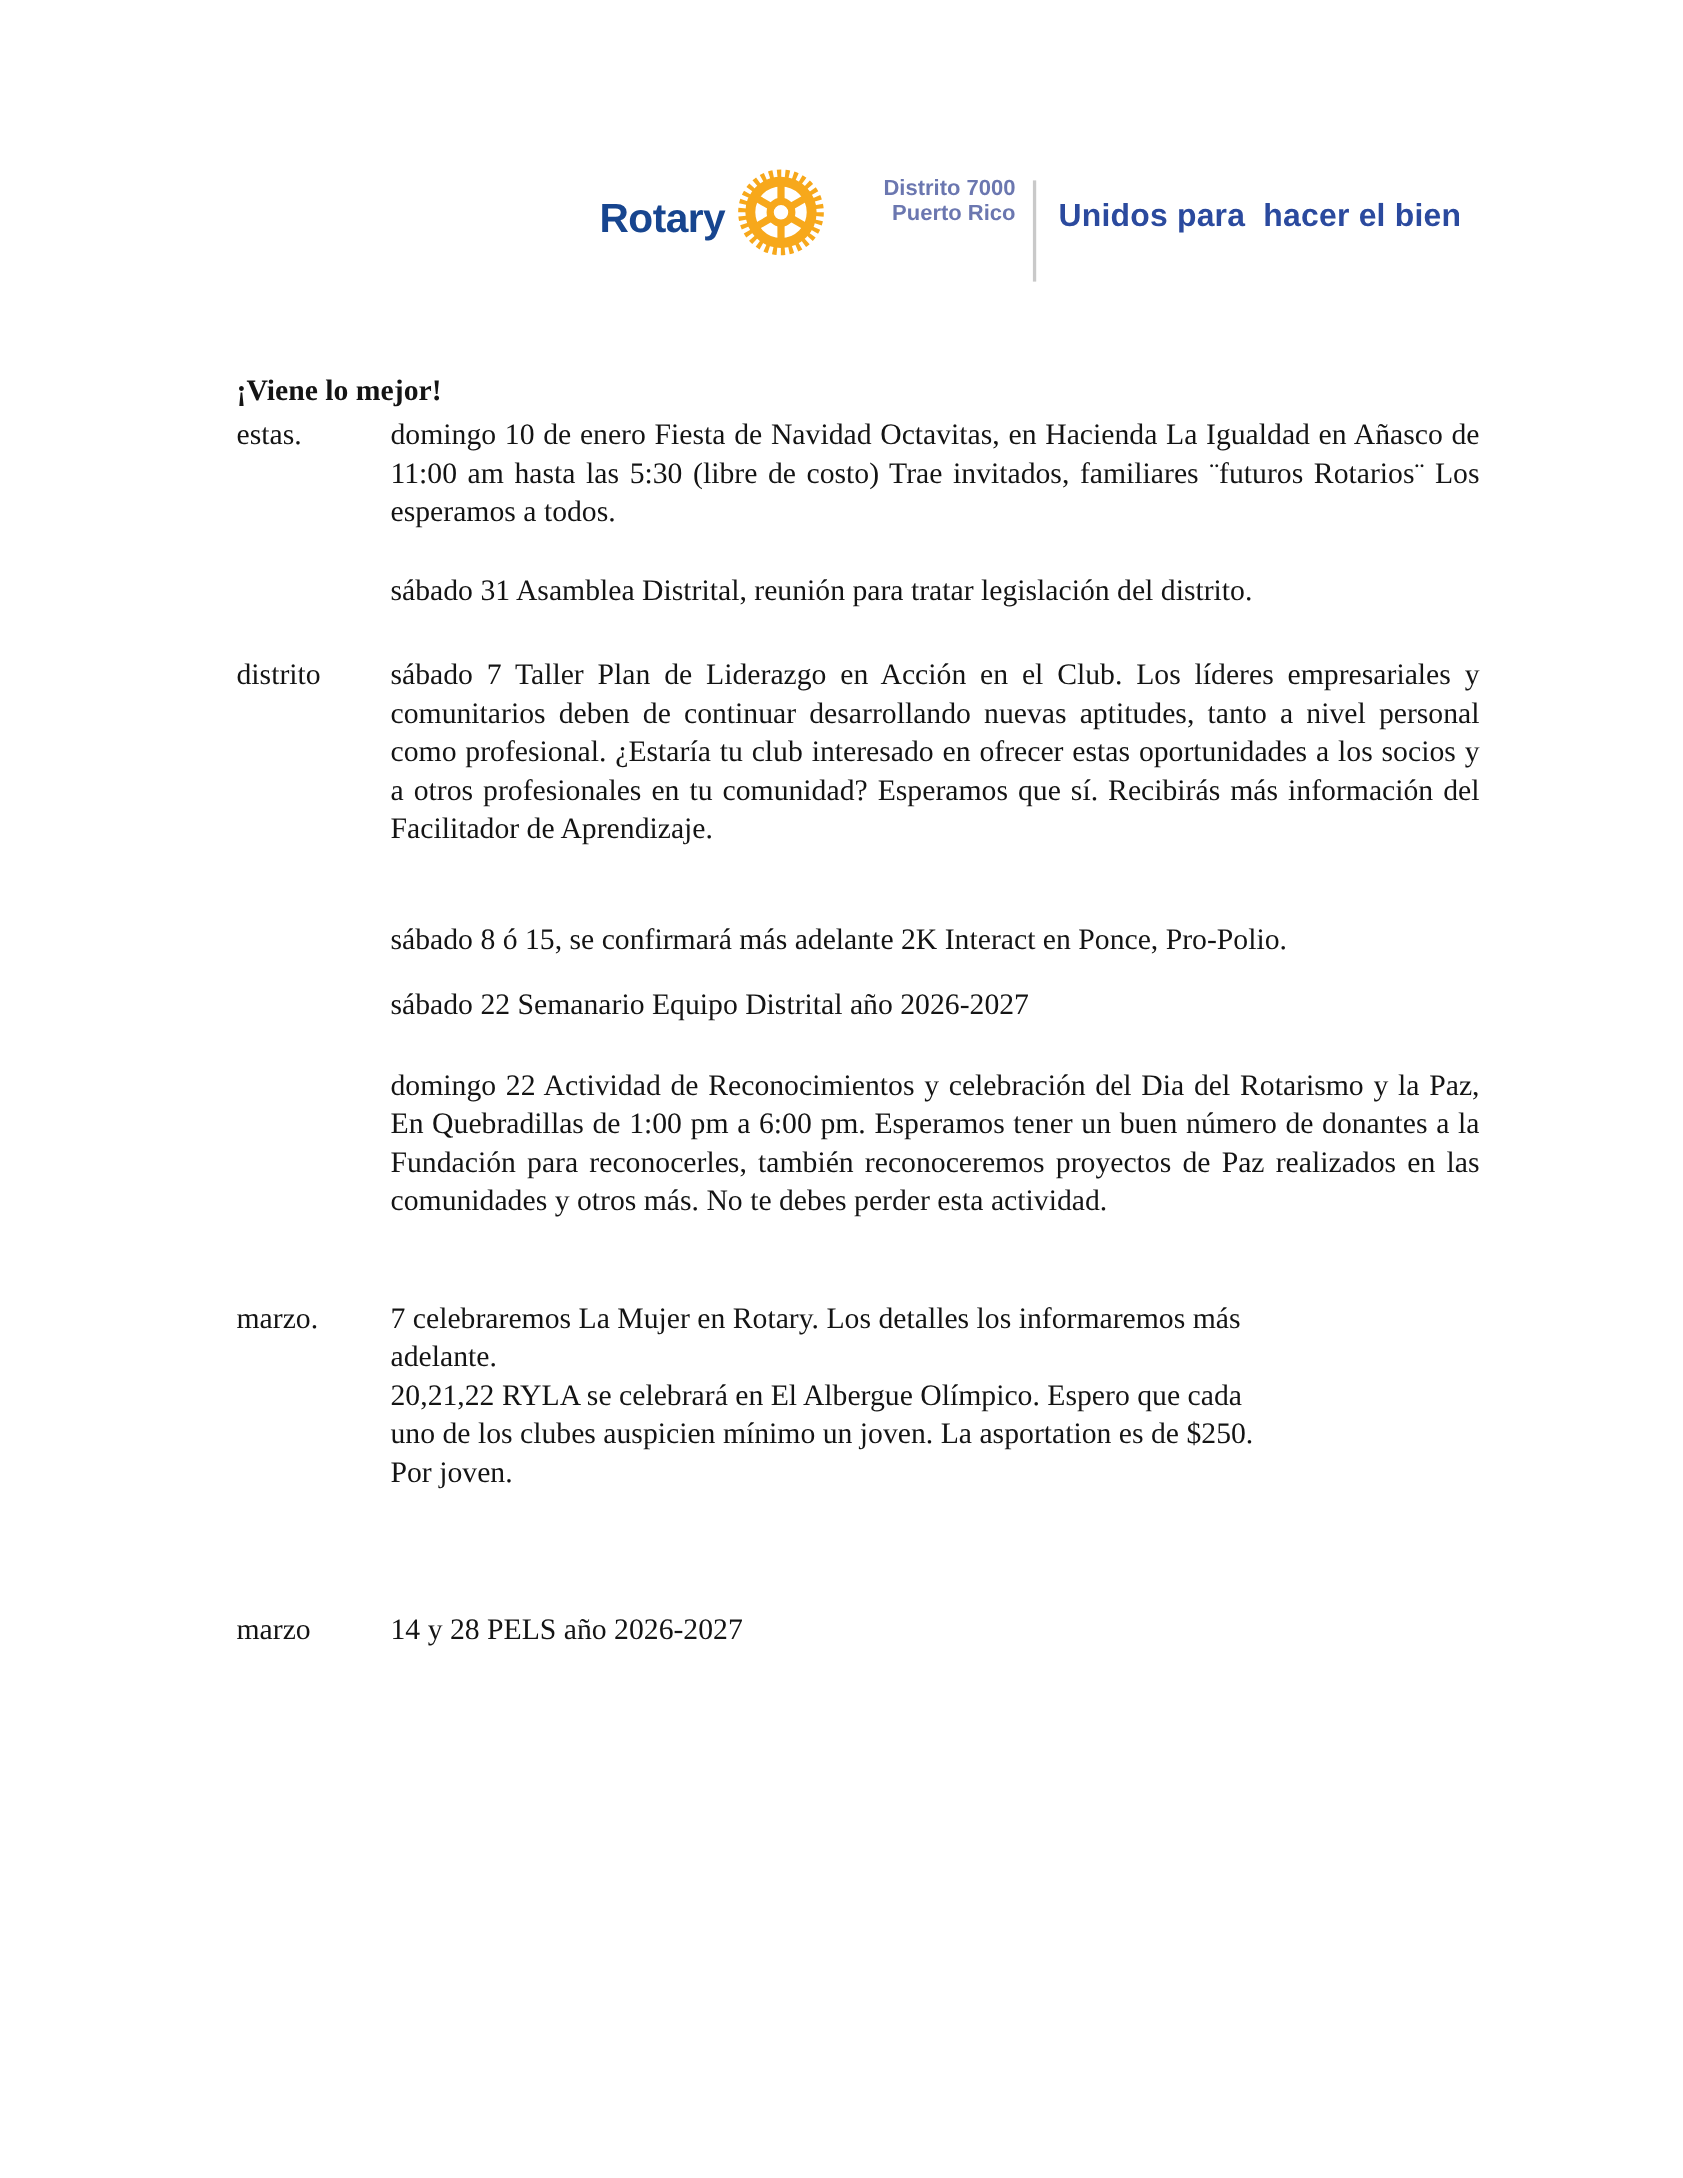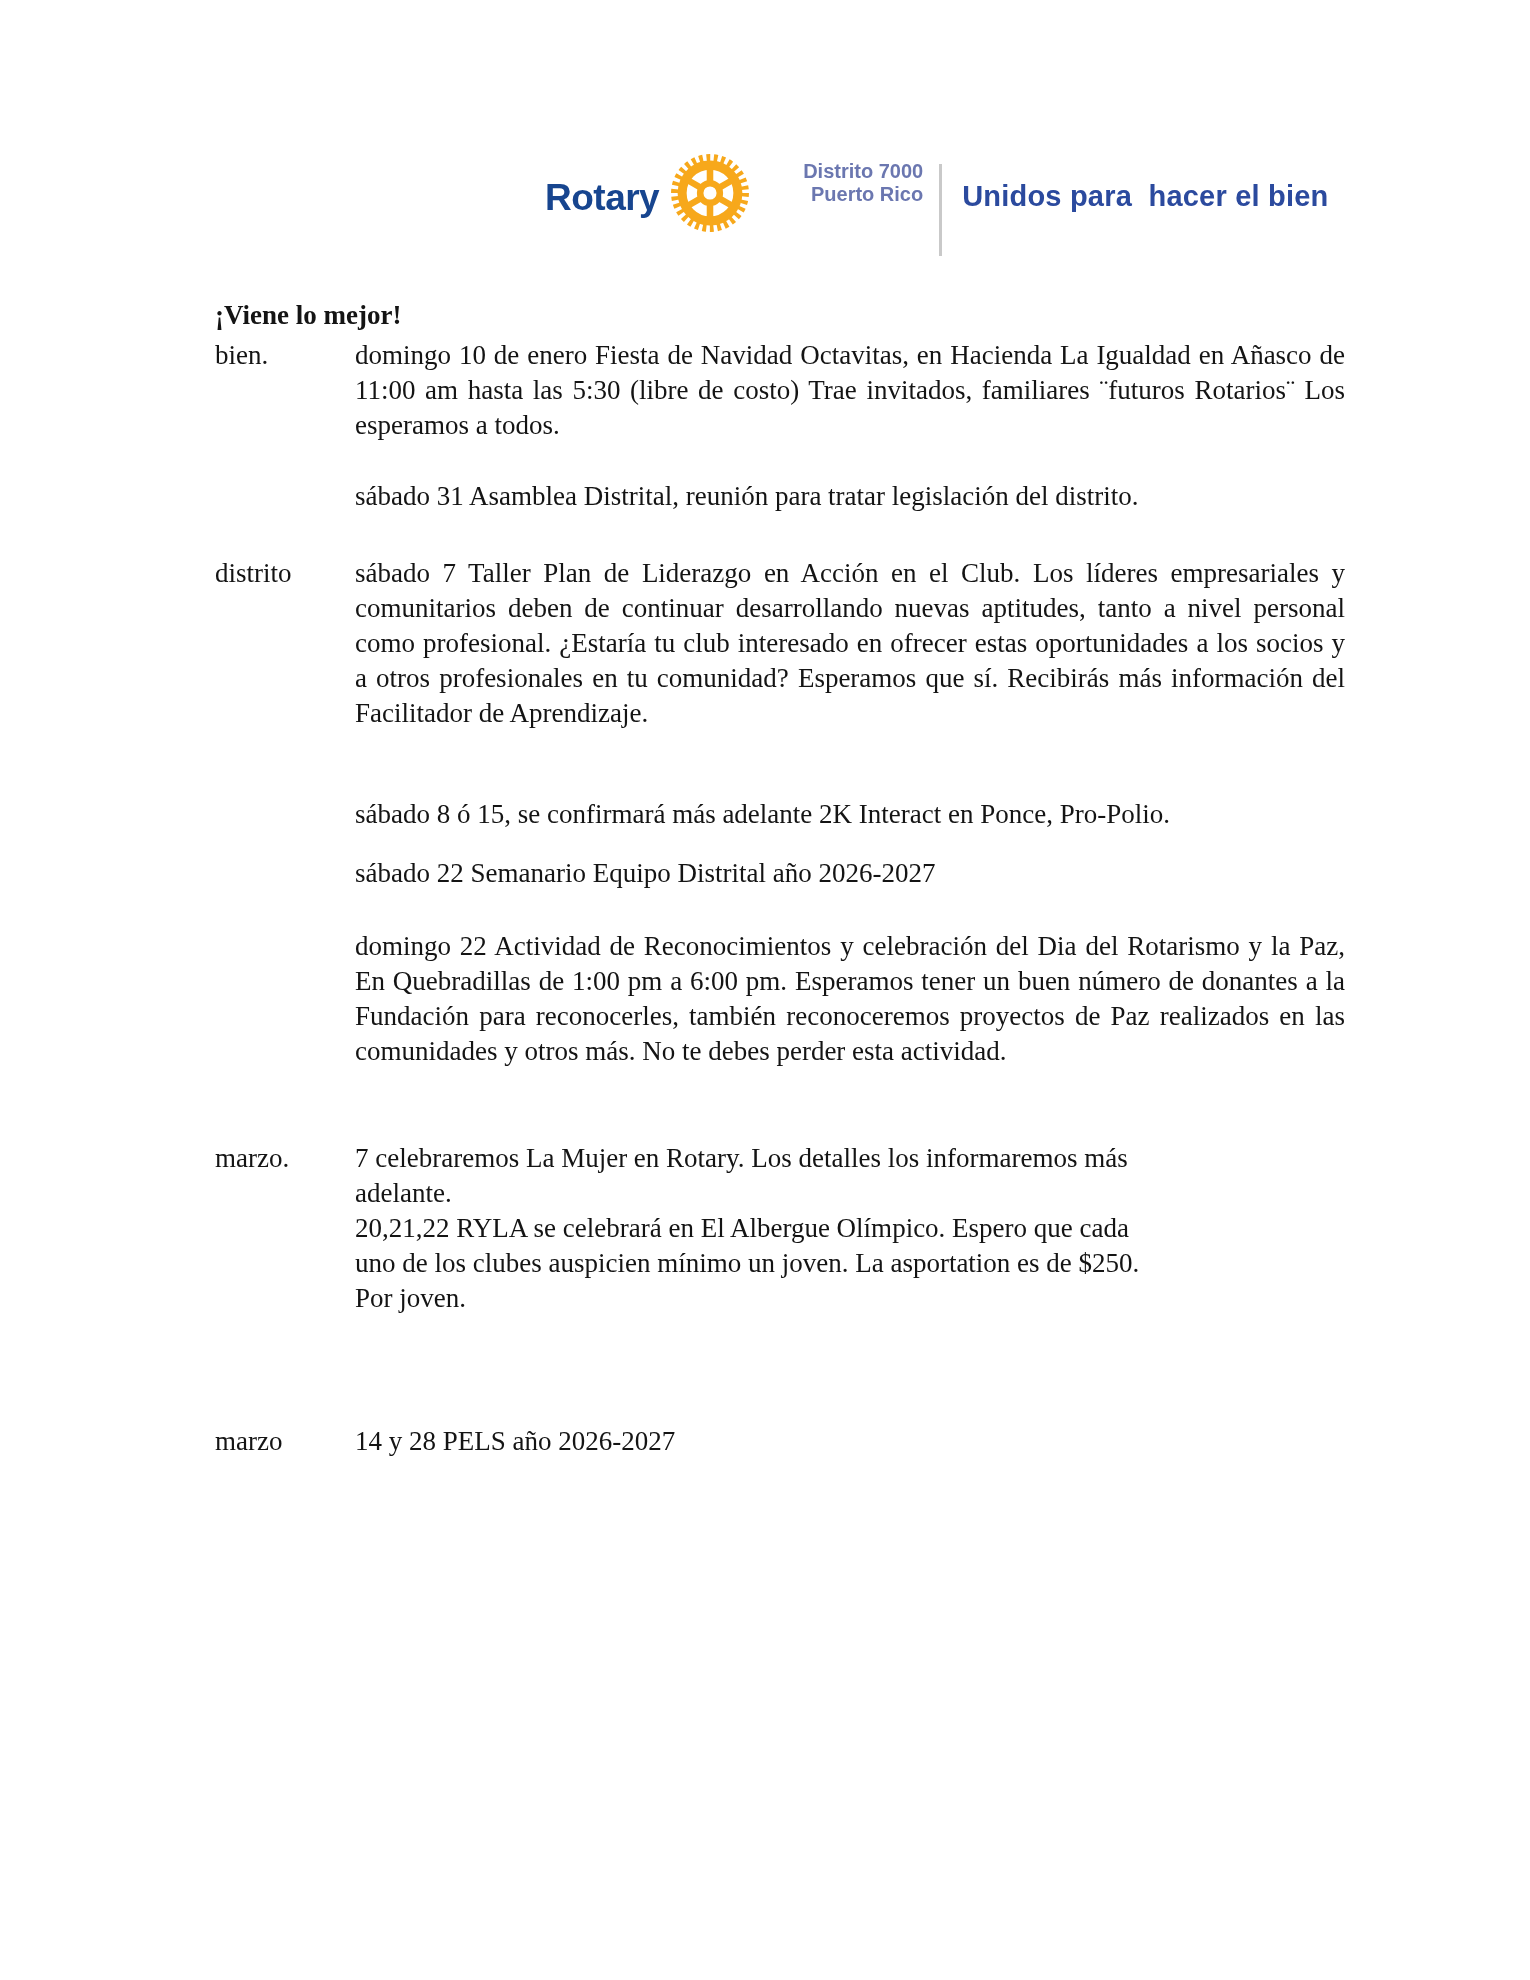--- a/index.html
+++ b/index.html
@@ -59,21 +59,21 @@
 
   
   .doc {
     position: absolute;
     left: 215px;
     top: 298px;
     width: 1140px;
     font-size: 27px;
     line-height: 35px;
   }
-  .doc-title { font-weight: bold; margin-bottom: 5px; }
+  .doc-title { font-weight: bold; margin-bottom: 5px; margin-top: 40px; }
   .doc-intro { margin-bottom: 10px; }
 
   .row { display: flex; align-items: flex-start; }
   .row-label { width: 140px; flex: 0 0 140px; }
   .row-content { width: 990px; }
 
   .para { margin: 0; }
   .para.justify { text-align: justify; }
   .para.prewrap { white-space: pre-wrap; }
 
@@ -114,21 +114,21 @@
       </div>
     </div>
     <div class="divider"></div>
     <div class="tagline">Unidos para  hacer el bien</div>
   </div>
 
   <div class="doc">
     <div class="doc-title">¡Viene lo mejor!</div>
 
     <div class="row row-gap-1">
-      <div class="row-label">bien.</div>
+      <div class="row-label">estas.</div>
       <div class="row-content">
         <p class="para justify mb-a">domingo 10 de enero Fiesta de Navidad Octavitas, en Hacienda La Igualdad en Añasco de 11:00 am hasta las 5:30 (libre de costo) Trae invitados, familiares ¨futuros   Rotarios¨ Los esperamos a todos.</p>
         <p class="para">sábado 31 Asamblea Distrital, reunión para tratar legislación del distrito.</p>
       </div>
     </div>
 
     <div class="row row-gap-2">
       <div class="row-label">distrito</div>
       <div class="row-content">
         <p class="para justify mb-b">sábado 7 Taller Plan de Liderazgo en Acción en el Club. Los líderes empresariales y comunitarios deben de continuar desarrollando nuevas aptitudes, tanto a nivel personal como profesional. ¿Estaría tu club interesado en ofrecer estas oportunidades a los socios y a otros profesionales en tu comunidad? Esperamos que sí. Recibirás más información del Facilitador de Aprendizaje.</p>

